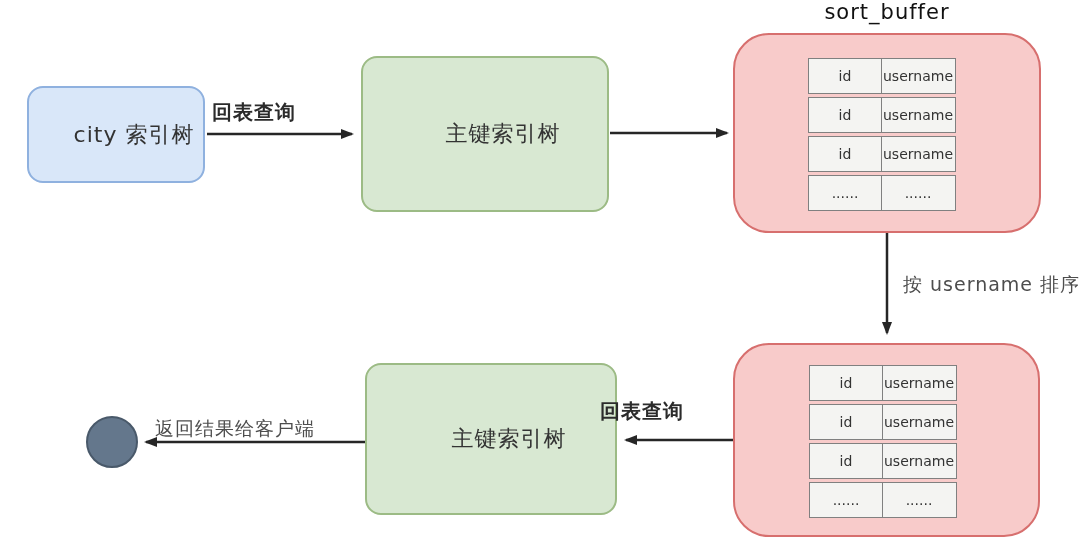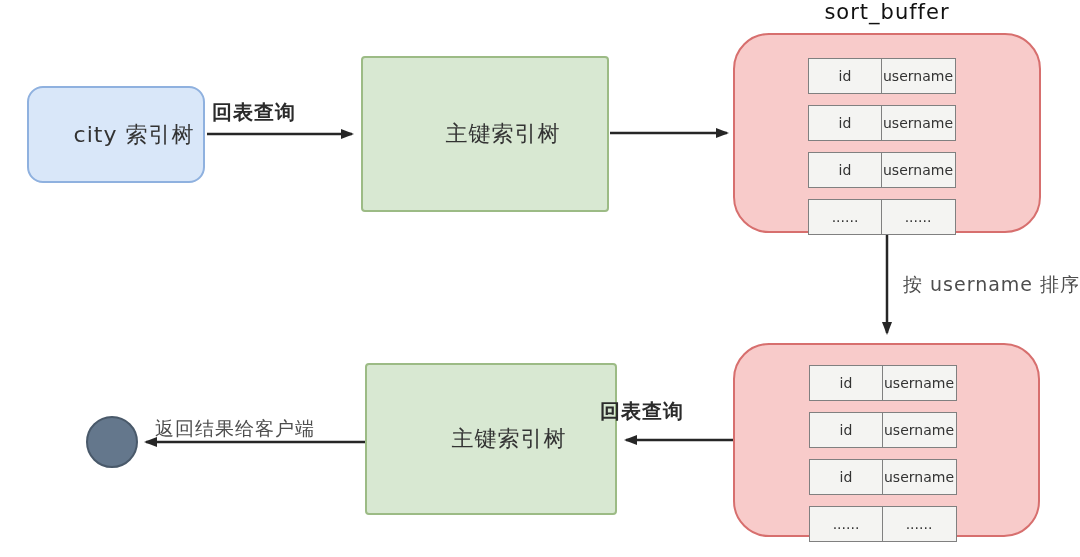--- a/index.html
+++ b/index.html
@@ -35,39 +35,39 @@
   .node-blue {
     left: 27px; top: 86px; width: 178px; height: 97px;
     background: #d9e7f9;
     border: 2px solid #8fb1df;
     border-radius: 16px;
   }
 
   .node-green {
     background: #d8e8d2;
     border: 2px solid #9cbb85;
-    border-radius: 4px;
+    border-radius: 16px;
   }
   .node-green-top { left: 361px; top: 56px; width: 248px; height: 156px; }
   .node-green-bottom { left: 365px; top: 363px; width: 252px; height: 152px; }
 
   .node-pink {
     position: absolute;
     background: #f8cbca;
     border: 2px solid #d76f6e;
     border-radius: 36px;
   }
   .node-pink-top { left: 733px; top: 33px; width: 308px; height: 200px; }
   .node-pink-bottom { left: 733px; top: 343px; width: 307px; height: 194px; }
 
   .buffer-table {
     position: absolute;
     display: flex;
     flex-direction: column;
-    gap: 11px;
+    gap: 3px;
   }
   .buffer-table-top { left: 73px; top: 23px; width: 149px; }
   .buffer-table-bottom { left: 74px; top: 20px; width: 149px; }
 
   .trow { display: flex; height: 36px; }
   .tcell {
     background: #f4f4f2;
     border: 1.5px solid #808080;
     display: flex;
     align-items: center;

